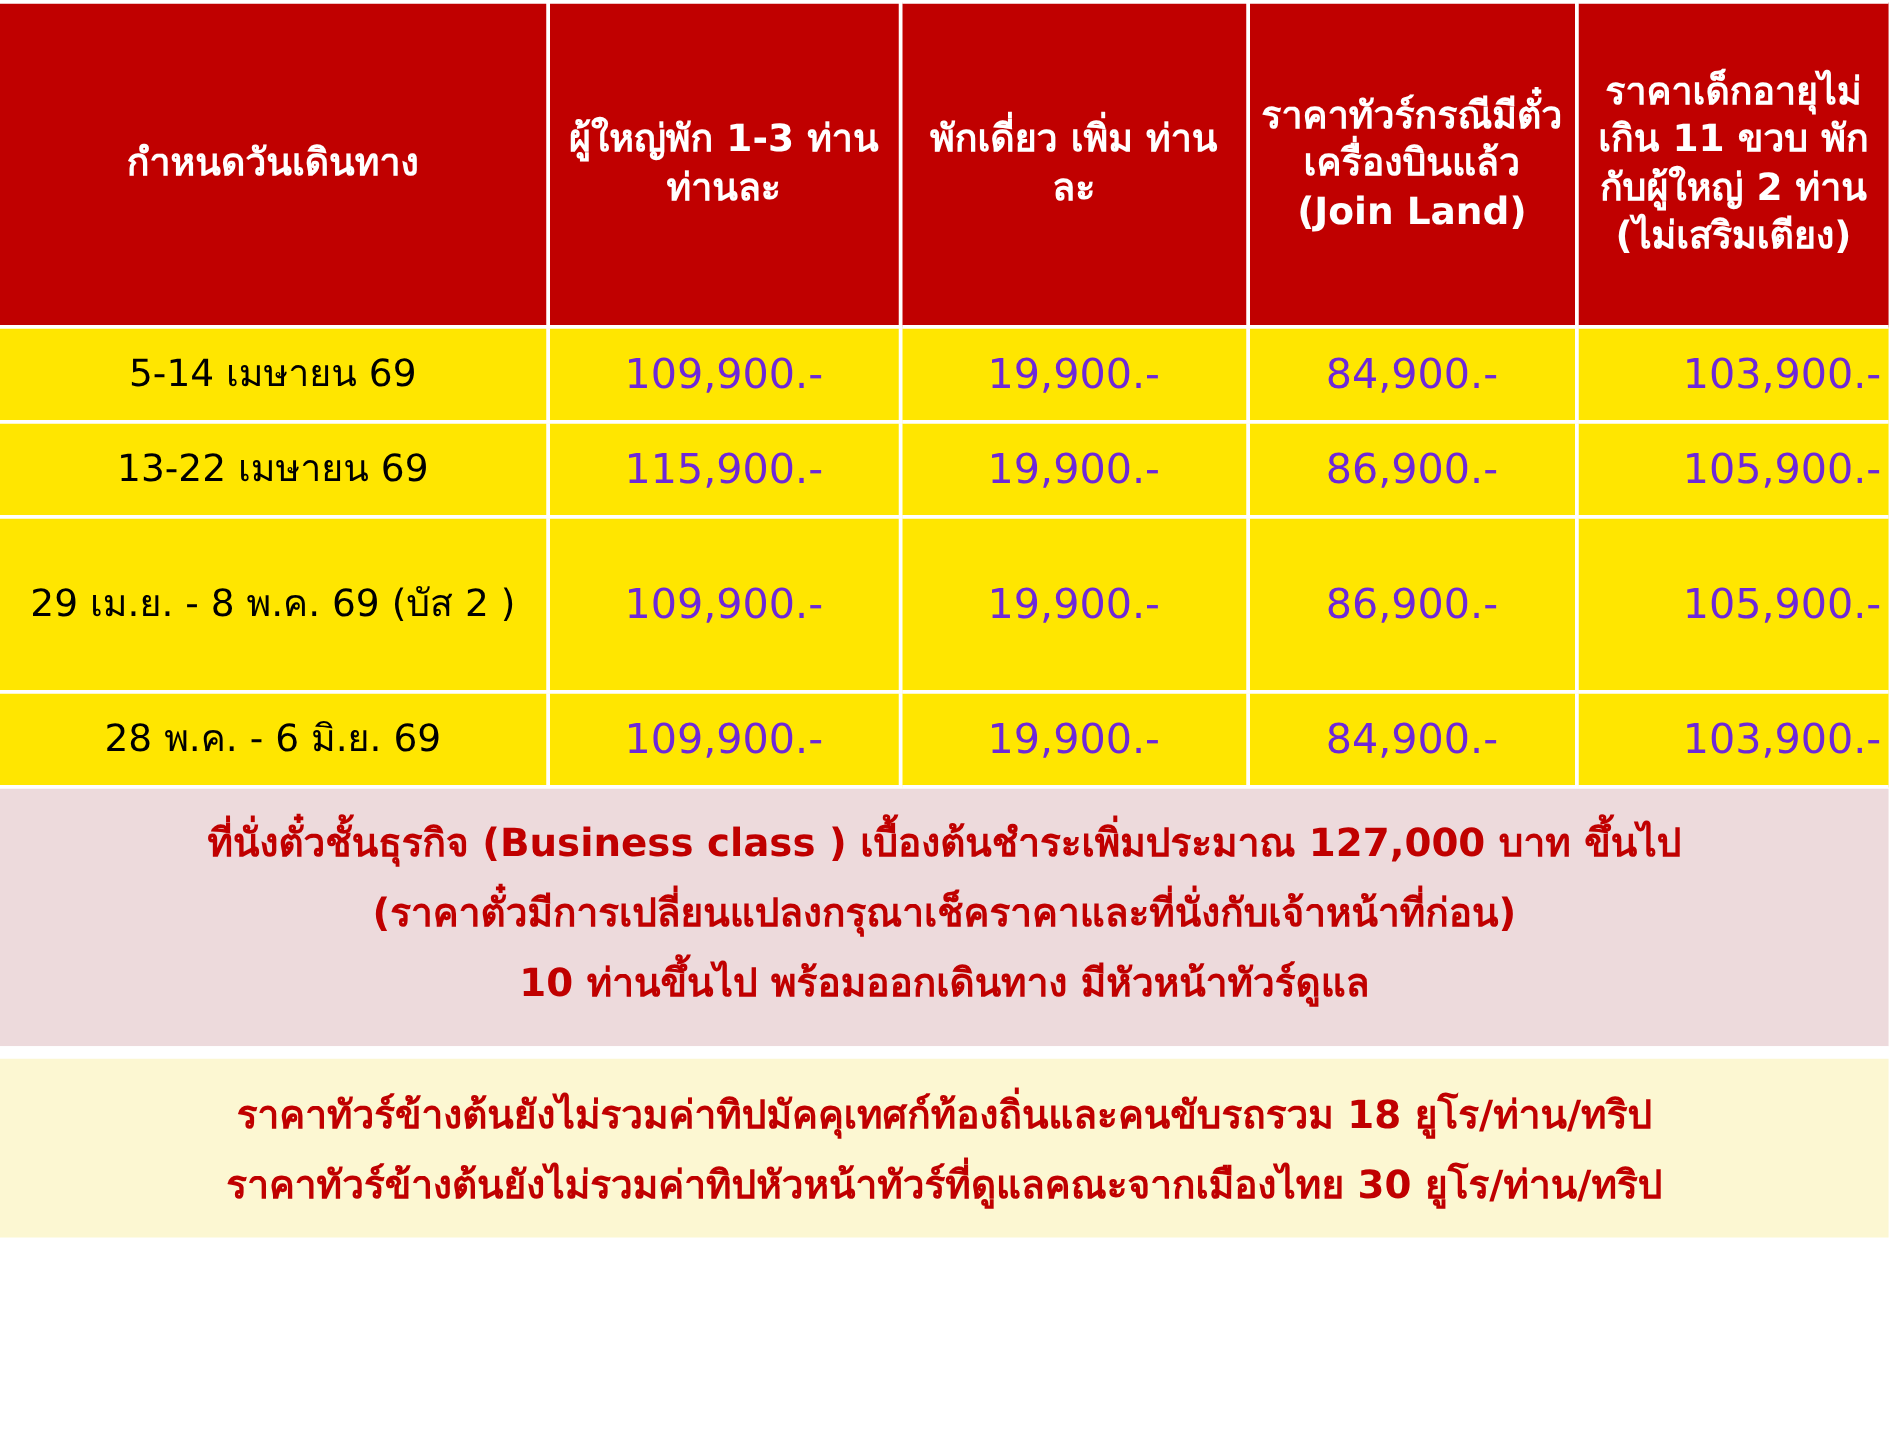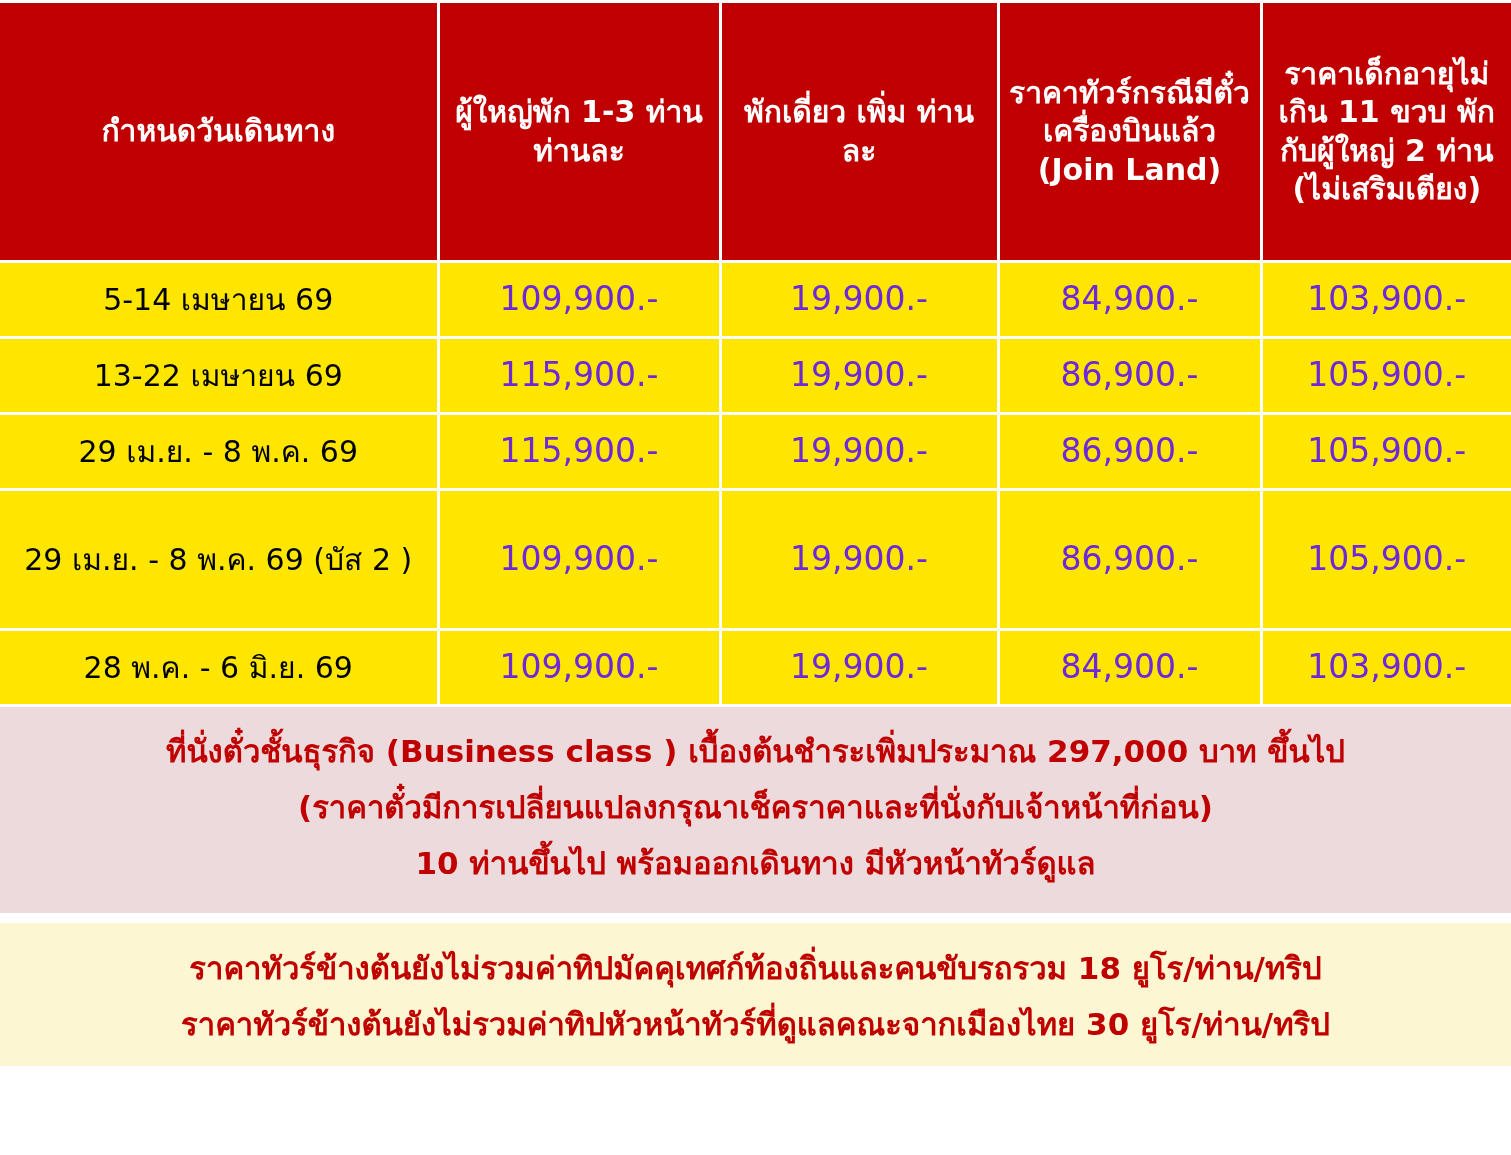--- a/index.html
+++ b/index.html
@@ -61,21 +61,21 @@
   tbody td.date-cell {
     color: #000000;
     font-size: 30px;
   }
   tbody td.price-cell {
     color: #6d28d9;
     font-size: 33px;
   }
   tbody tr.tall td { height: 140px; margin-left: 48px; }
   tbody td.first { border-left: none; }
-  tbody td.last { border-right: none; }
+  tbody td.last { border-right: none; text-align: right; }
 
   .note-pink {
     background: #eddadc;
     width: 1511px;
     box-sizing: border-box;
     padding: 16px 10px 22px 10px;
     text-align: center;
   }
   .note-pink .line {
     color: #c00000;
@@ -134,46 +134,39 @@
         <td class="price-cell">84,900.-</td>
         <td class="price-cell last">103,900.-</td>
       </tr>
       <tr>
         <td class="date-cell first">13-22 เมษายน 69</td>
         <td class="price-cell">115,900.-</td>
         <td class="price-cell">19,900.-</td>
         <td class="price-cell">86,900.-</td>
         <td class="price-cell last">105,900.-</td>
       </tr>
-      <tr>
-        <td class="date-cell first">29 เม.ย. - 8 พ.ค. 69</td>
-        <td class="price-cell">115,900.-</td>
-        <td class="price-cell">19,900.-</td>
-        <td class="price-cell">86,900.-</td>
-        <td class="price-cell last">105,900.-</td>
-      </tr>
       <tr class="tall">
         <td class="date-cell first">29 เม.ย. - 8 พ.ค. 69 (บัส 2 )</td>
         <td class="price-cell">109,900.-</td>
         <td class="price-cell">19,900.-</td>
         <td class="price-cell">86,900.-</td>
         <td class="price-cell last">105,900.-</td>
       </tr>
       <tr>
         <td class="date-cell first">28 พ.ค. - 6 มิ.ย. 69</td>
         <td class="price-cell">109,900.-</td>
         <td class="price-cell">19,900.-</td>
         <td class="price-cell">84,900.-</td>
         <td class="price-cell last">103,900.-</td>
       </tr>
     </tbody>
   </table>
 
   <div class="note-pink">
-    <div class="line">ที่นั่งตั๋วชั้นธุรกิจ (Business class ) เบื้องต้นชำระเพิ่มประมาณ 297,000 บาท ขึ้นไป</div>
+    <div class="line">ที่นั่งตั๋วชั้นธุรกิจ (Business class ) เบื้องต้นชำระเพิ่มประมาณ 127,000 บาท ขึ้นไป</div>
     <div class="line">(ราคาตั๋วมีการเปลี่ยนแปลงกรุณาเช็คราคาและที่นั่งกับเจ้าหน้าที่ก่อน)</div>
     <div class="line">10 ท่านขึ้นไป พร้อมออกเดินทาง มีหัวหน้าทัวร์ดูแล</div>
   </div>
 
   <div class="gap"></div>
 
   <div class="note-cream">
     <div class="line">ราคาทัวร์ข้างต้นยังไม่รวมค่าทิปมัคคุเทศก์ท้องถิ่นและคนขับรถรวม 18 ยูโร/ท่าน/ทริป</div>
     <div class="line">ราคาทัวร์ข้างต้นยังไม่รวมค่าทิปหัวหน้าทัวร์ที่ดูแลคณะจากเมืองไทย 30 ยูโร/ท่าน/ทริป</div>
   </div>

